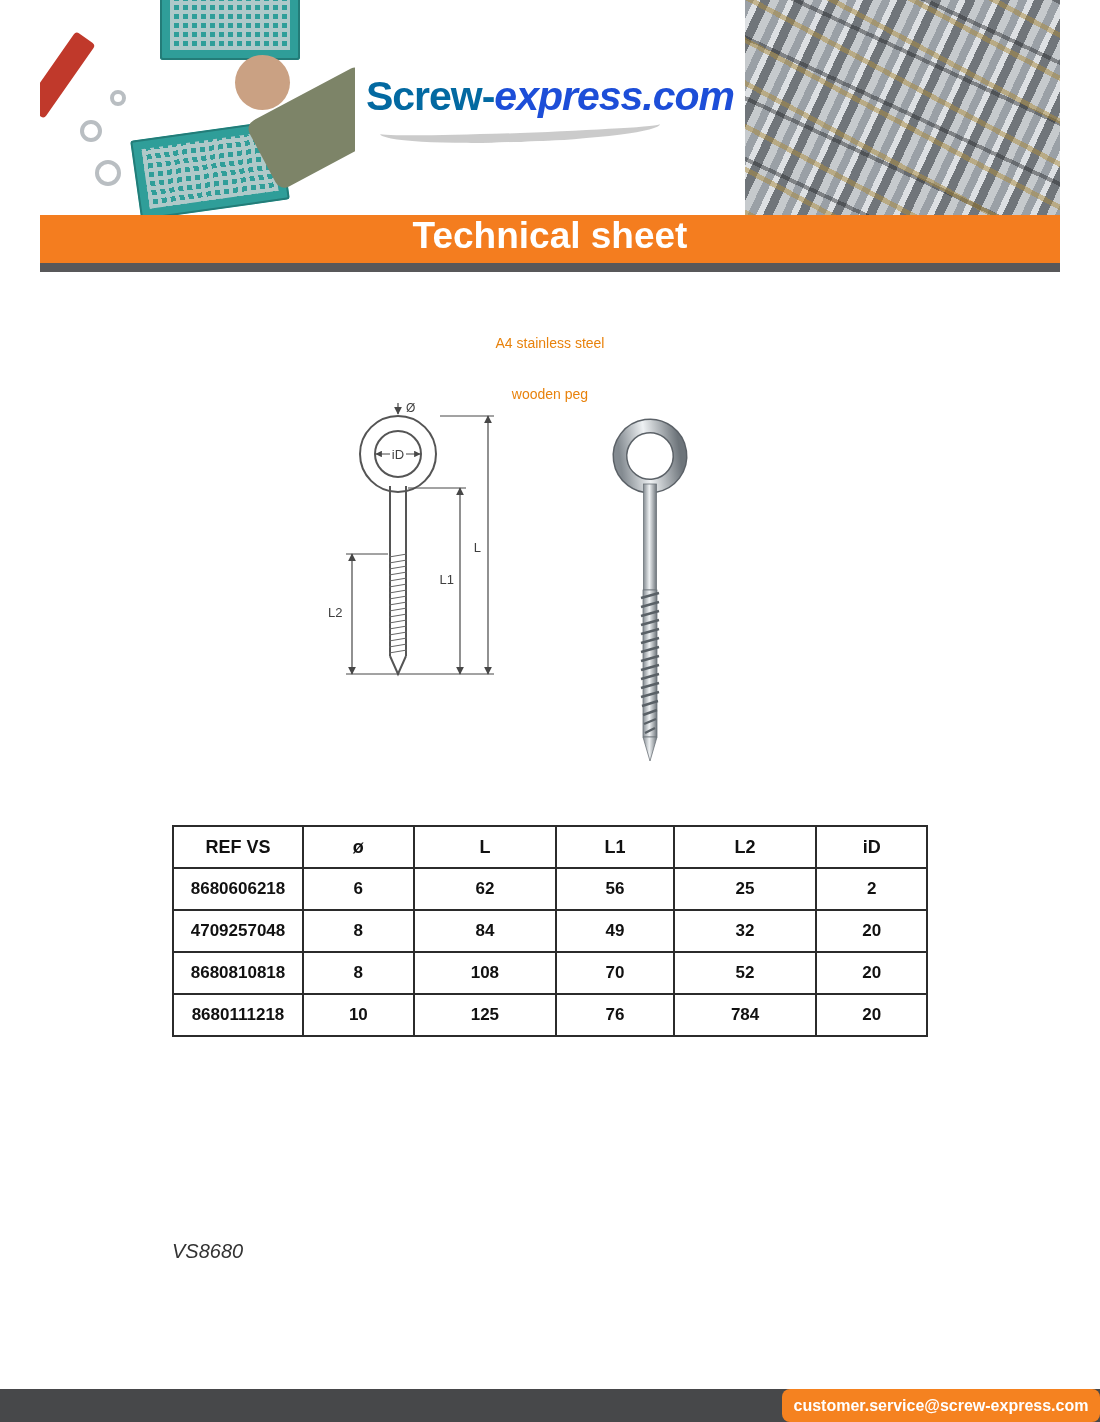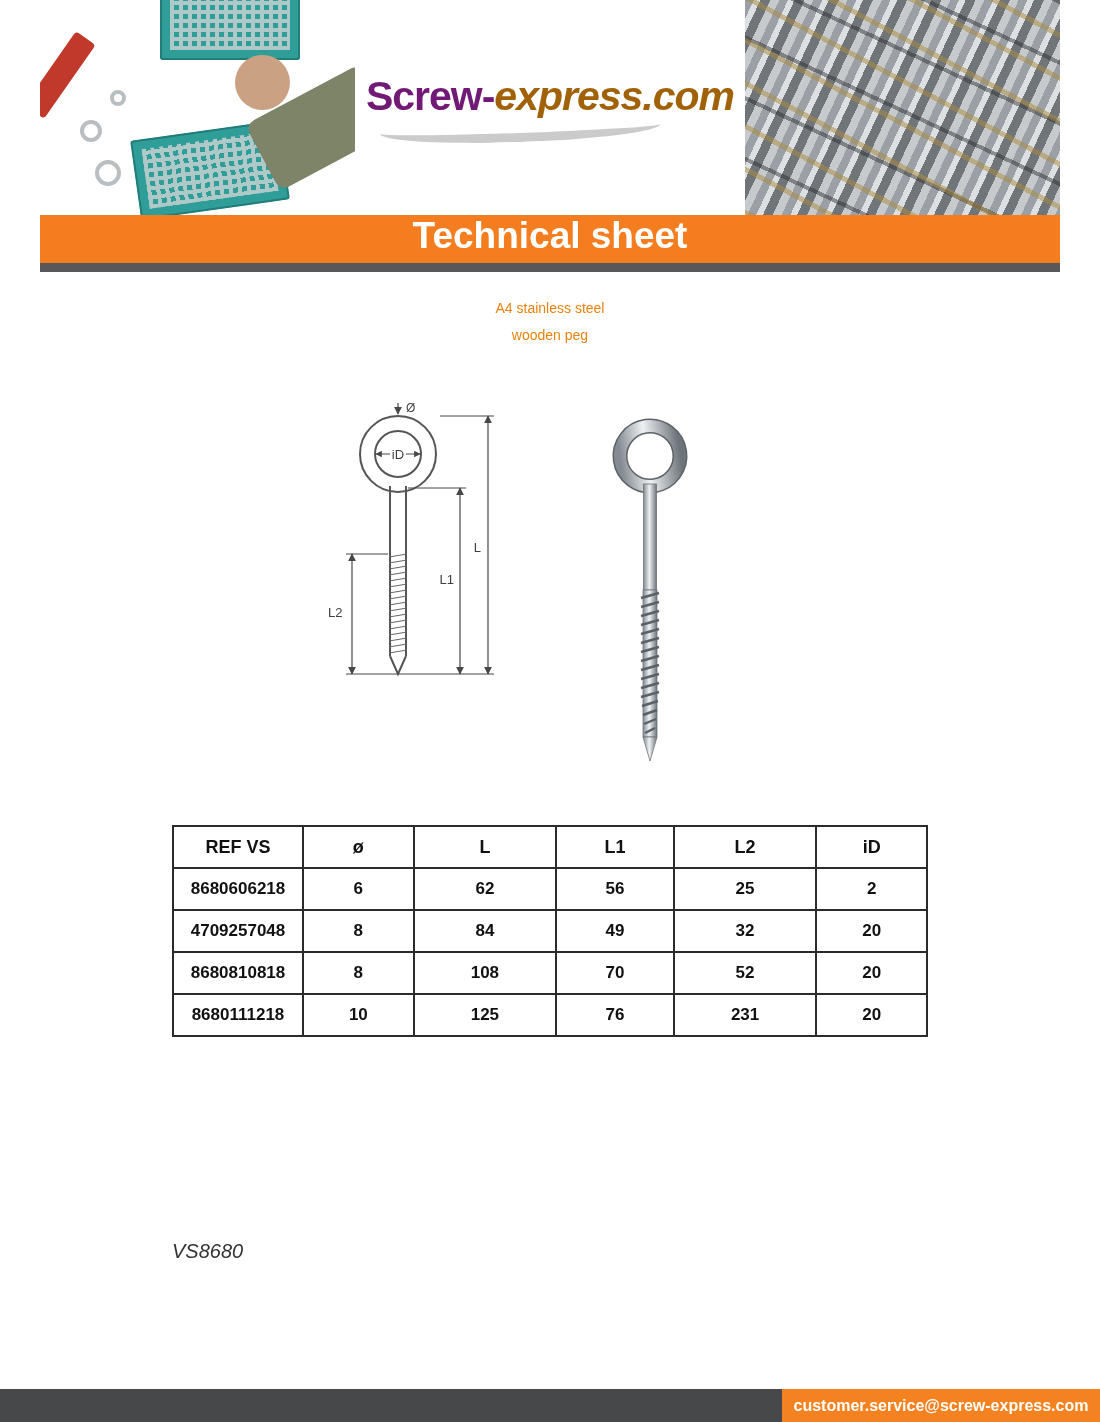--- a/index.html
+++ b/index.html
@@ -20,55 +20,55 @@
     background:
       repeating-linear-gradient(28deg, rgba(171,139,61,.5) 0 5px, transparent 5px 38px),
       repeating-linear-gradient(205deg, rgba(40,42,45,.45) 0 4px, transparent 4px 55px),
       repeating-linear-gradient(115deg,#9aa0a6 0 8px,#dde0e3 8px 14px,#70757a 14px 23px,#c6cacd 23px 31px);
   }
 
   
   .logo-wrap { position:absolute; left:355px; top:0; width:390px; height:215px;
     display:flex; flex-direction:column; align-items:center; justify-content:center; }
   .logo-text { font-size:41px; font-weight:bold; white-space:nowrap; letter-spacing:-1px; }
-  .logo-part1 { color:#701a75; }
-  .logo-part2 { color:#a16207; font-style:italic; }
+  .logo-part1 { color:#0369a1; }
+  .logo-part2 { color:#1d4ed8; font-style:italic; }
   .logo-swoosh { width:280px; height:26px; border-bottom:9px solid #c3c3c3; border-radius:50%;
     margin-top:-4px; margin-right:60px; transform:rotate(-2deg); opacity:.85; }
 
   
   .banner { position:absolute; top:215px; left:40px; width:1020px; height:48px; background:#f47d1f;
     display:flex; justify-content:center; }
   .banner span { color:#fff; font-size:37px; font-weight:bold; letter-spacing:0; }
   .banner-underline { position:absolute; top:263px; left:40px; width:1020px; height:9px; background:#58585a; }
 
   
   .subtitle { position:absolute; top:300px; left:0; width:1100px; text-align:center; color:#e8820c; font-size:14px; }
-  .subtitle div { margin-bottom:11px; }
+  .subtitle div { margin-bottom:11px;margin-top:35px; }
 
   
   .fig-drawing { position:absolute; left:328px; top:402px; }
   .fig-photo   { position:absolute; left:598px; top:412px; }
   svg text { font-family:"Liberation Sans", sans-serif; fill:#3f3f3f; }
 
   
   .spec-table { position:absolute; left:172px; top:825px; width:756px; border-collapse:collapse; }
   .spec-table th, .spec-table td {
     border:2px solid #2b2b2b; text-align:center; font-weight:bold; color:#111;
     font-size:17px; height:42px; padding:0 6px; }
   .spec-table th { font-size:18px; }
   .spec-table .col-ref { width:130px; }
 
   
   .footnote { position:absolute; left:172px; top:1232px; font-style:italic; font-size:20px; color:#333;margin-top:8px; }
 
   
   .footer { position:absolute; left:0; bottom:0; width:1100px; height:33px; background:#47484a; }
   .footer-email-block { position:absolute; right:0; top:0; width:318px; height:33px; background:#f58220;
-    display:flex; align-items:center; justify-content:center; }
+    display:flex; align-items:center; justify-content:center;border-radius:8px; }
   .footer-email-block span { color:#fff; font-weight:bold; font-size:16px; white-space:nowrap; }
 </style>
 </head>
 <body>
 
 <div class="page">
 
   <div class="photo photo-left">
     <div class="tealbox" style="left:120px; top:-10px; width:140px; height:70px;"></div>
     <div class="dots" style="left:130px; top:0; width:120px; height:50px;"></div>
@@ -228,21 +228,21 @@
         <td>108</td>
         <td>70</td>
         <td>52</td>
         <td>20</td>
       </tr>
       <tr>
         <td>8680111218</td>
         <td>10</td>
         <td>125</td>
         <td>76</td>
-        <td>231</td>
+        <td>784</td>
         <td>20</td>
       </tr>
     </tbody>
   </table>
 
   <div class="footnote">VS8680</div>
 
   <div class="footer">
     <div class="footer-email-block">
       <span>customer.service@screw-express.com</span>

